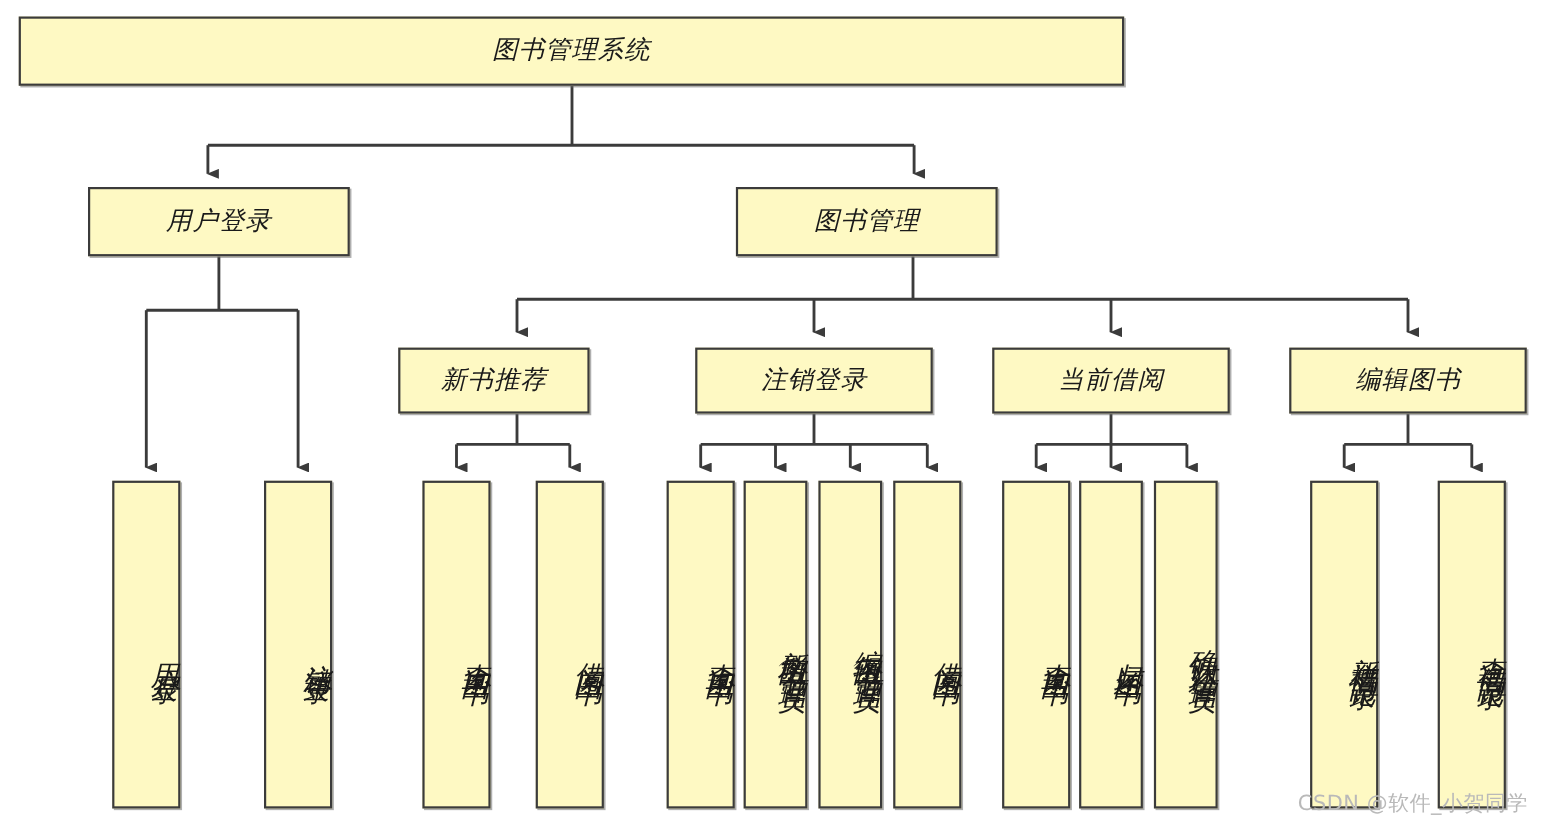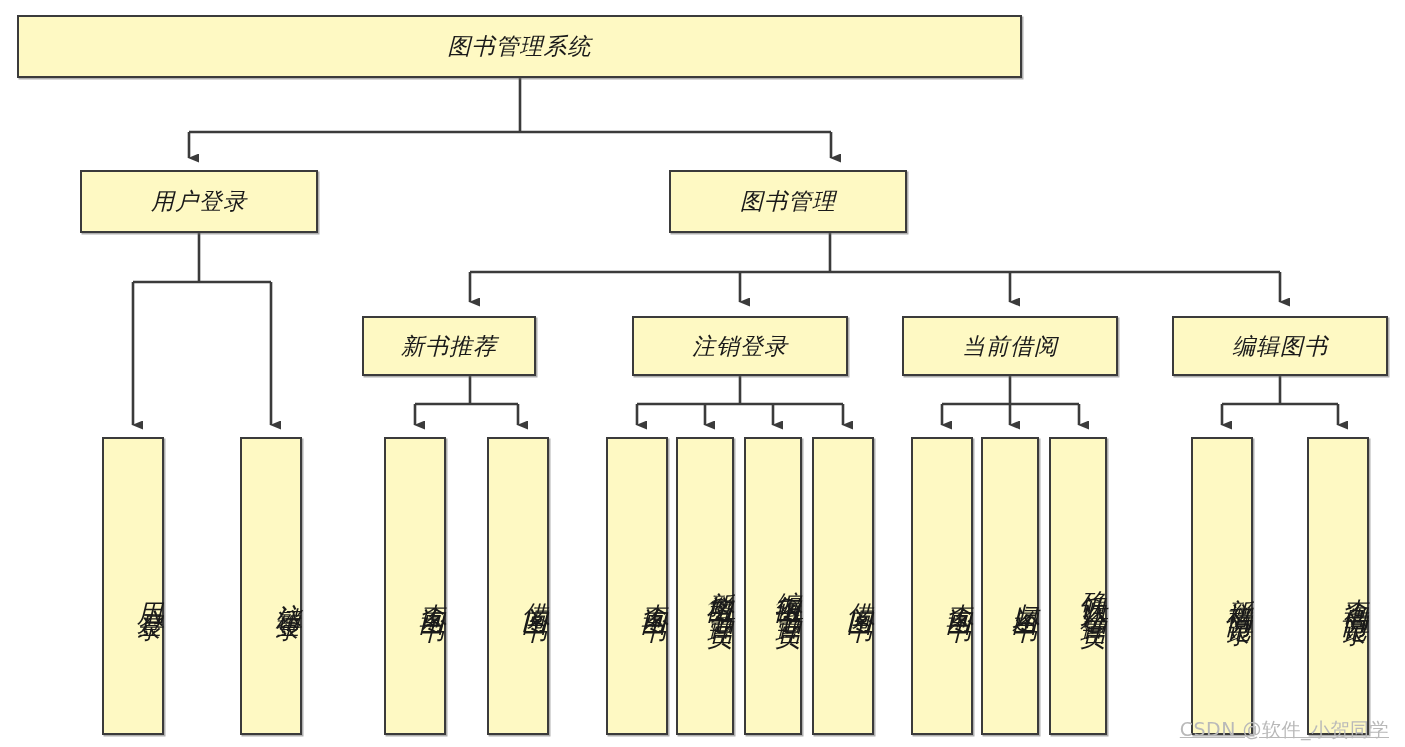--- a/index.html
+++ b/index.html
@@ -46,21 +46,20 @@
   .node .lbl{display:block;white-space:pre;}
   #watermark{
     position:absolute;
     right:16px;
     bottom:4px;
     font-size:19px;
     color:#b9b9b9;
     letter-spacing:0.5px;
     z-index:5;
     white-space:nowrap;
-    text-decoration:underline;
   }
 </style>
 </head>
 <body>
 
 <div id="canvas">
 
   <svg id="wires" viewBox="0 0 1405 747">
     <defs>
       <marker id="arw" markerWidth="9" markerHeight="11" refX="4.5" refY="10" orient="auto" markerUnits="userSpaceOnUse">

